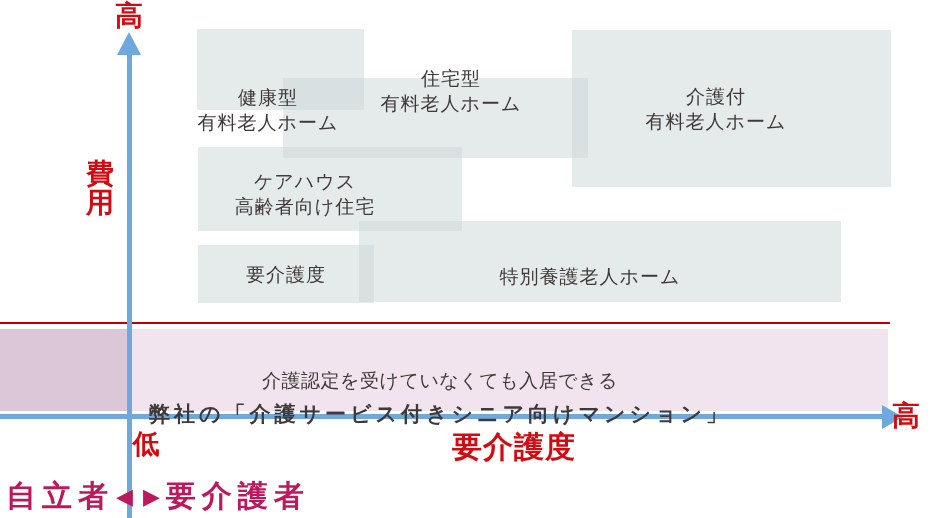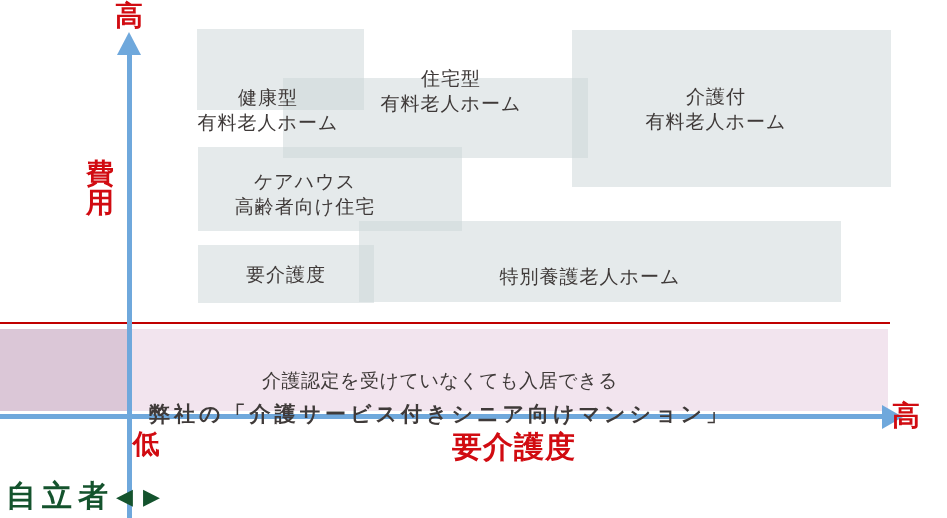--- a/index.html
+++ b/index.html
@@ -48,21 +48,21 @@
   
   .red{color:#d10b11;font-weight:bold;z-index:5;position:absolute;white-space:nowrap;}
   .y-high{left:129px;top:16px;transform:translate(-50%,-50%);font-size:28px;}
   .y-title{left:100px;top:188px;transform:translate(-50%,-50%);font-size:28px;line-height:29px;
     width:28px;word-break:break-all;text-align:center;white-space:normal;}
   .x-low{left:146px;top:444px;transform:translate(-50%,-50%);font-size:27px;}
   .x-title{left:514px;top:447px;transform:translate(-50%,-50%);font-size:30px;letter-spacing:1px;}
   .x-high{left:906px;top:416px;transform:translate(-50%,-50%);font-size:28px;}
   
   .blue-note{position:absolute;left:6px;top:476px;display:flex;align-items:center;z-index:5;
-    color:#14532d;font-weight:bold;font-size:30px;letter-spacing:6px;white-space:nowrap;}
+    color:#be185d;font-weight:bold;font-size:30px;letter-spacing:6px;white-space:nowrap;}
   .blue-note .tri{font-size:22px;letter-spacing:0;line-height:30px;}
   .tri-left{margin-left:2px;}
   .tri-gap{display:inline-block;width:10px;}
   .tri-right{margin-right:6px;}
 </style>
 </head>
 <body>
 
 <div id="stage">
 
@@ -101,15 +101,16 @@
   <div class="red y-title">費用</div>
   <div class="red x-low">低</div>
   <div class="red x-title">要介護度</div>
   <div class="red x-high">高</div>
 
   <div class="blue-note">
     <span>自立者</span>
     <span class="tri tri-left">◀</span>
     <span class="tri-gap"></span>
     <span class="tri tri-right">▶</span>
+    <span>要介護者</span>
   </div>
 
 </div>
 
 </body></html>

